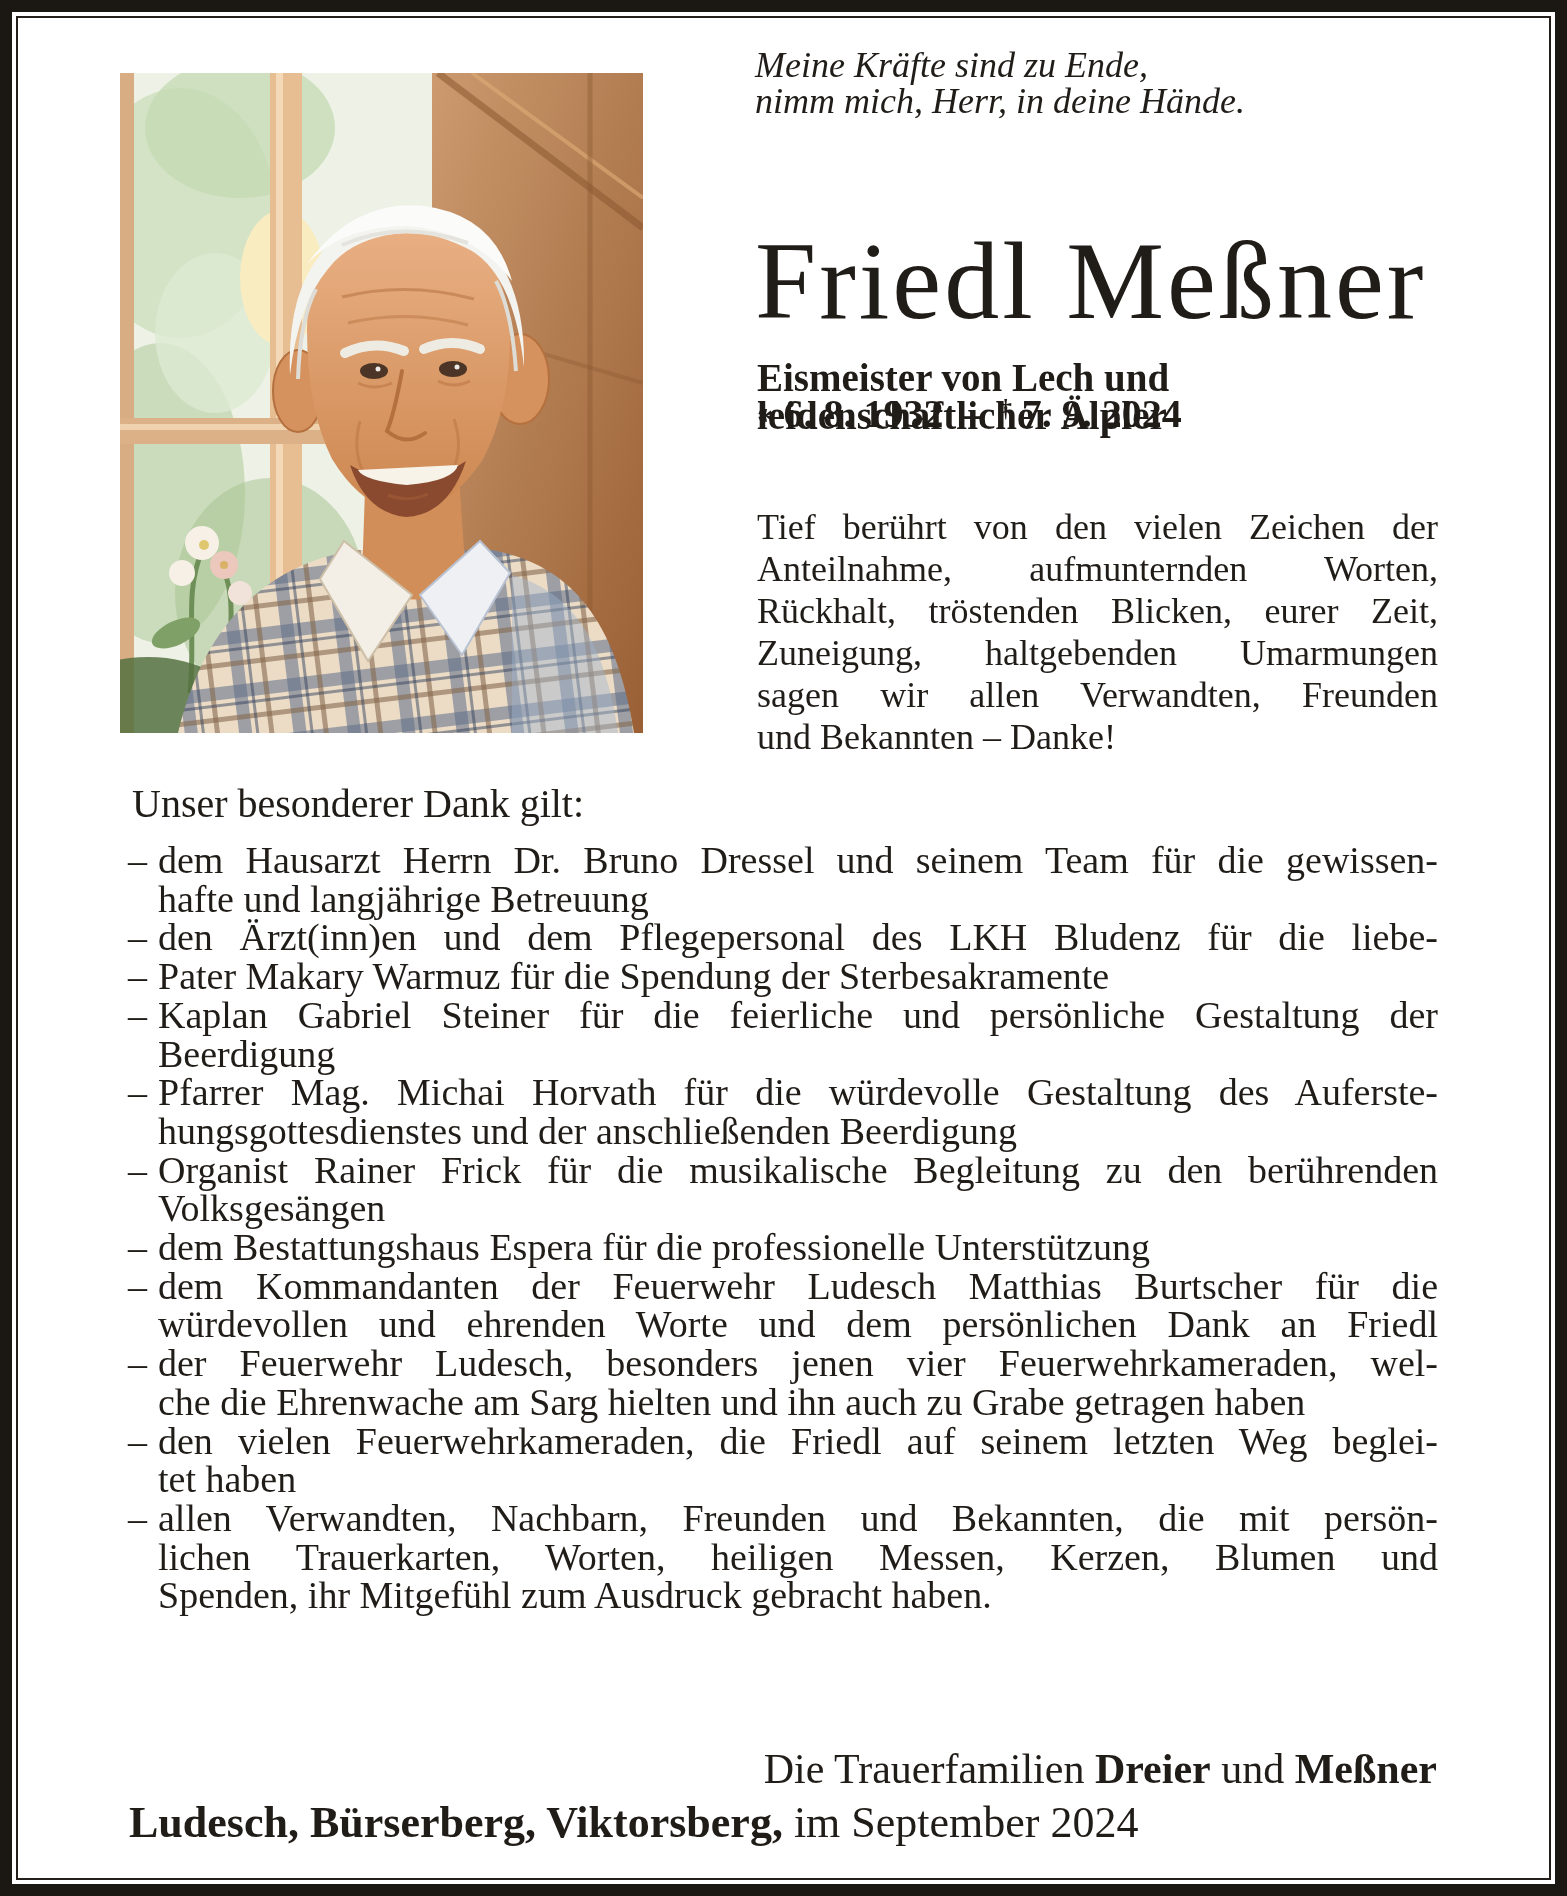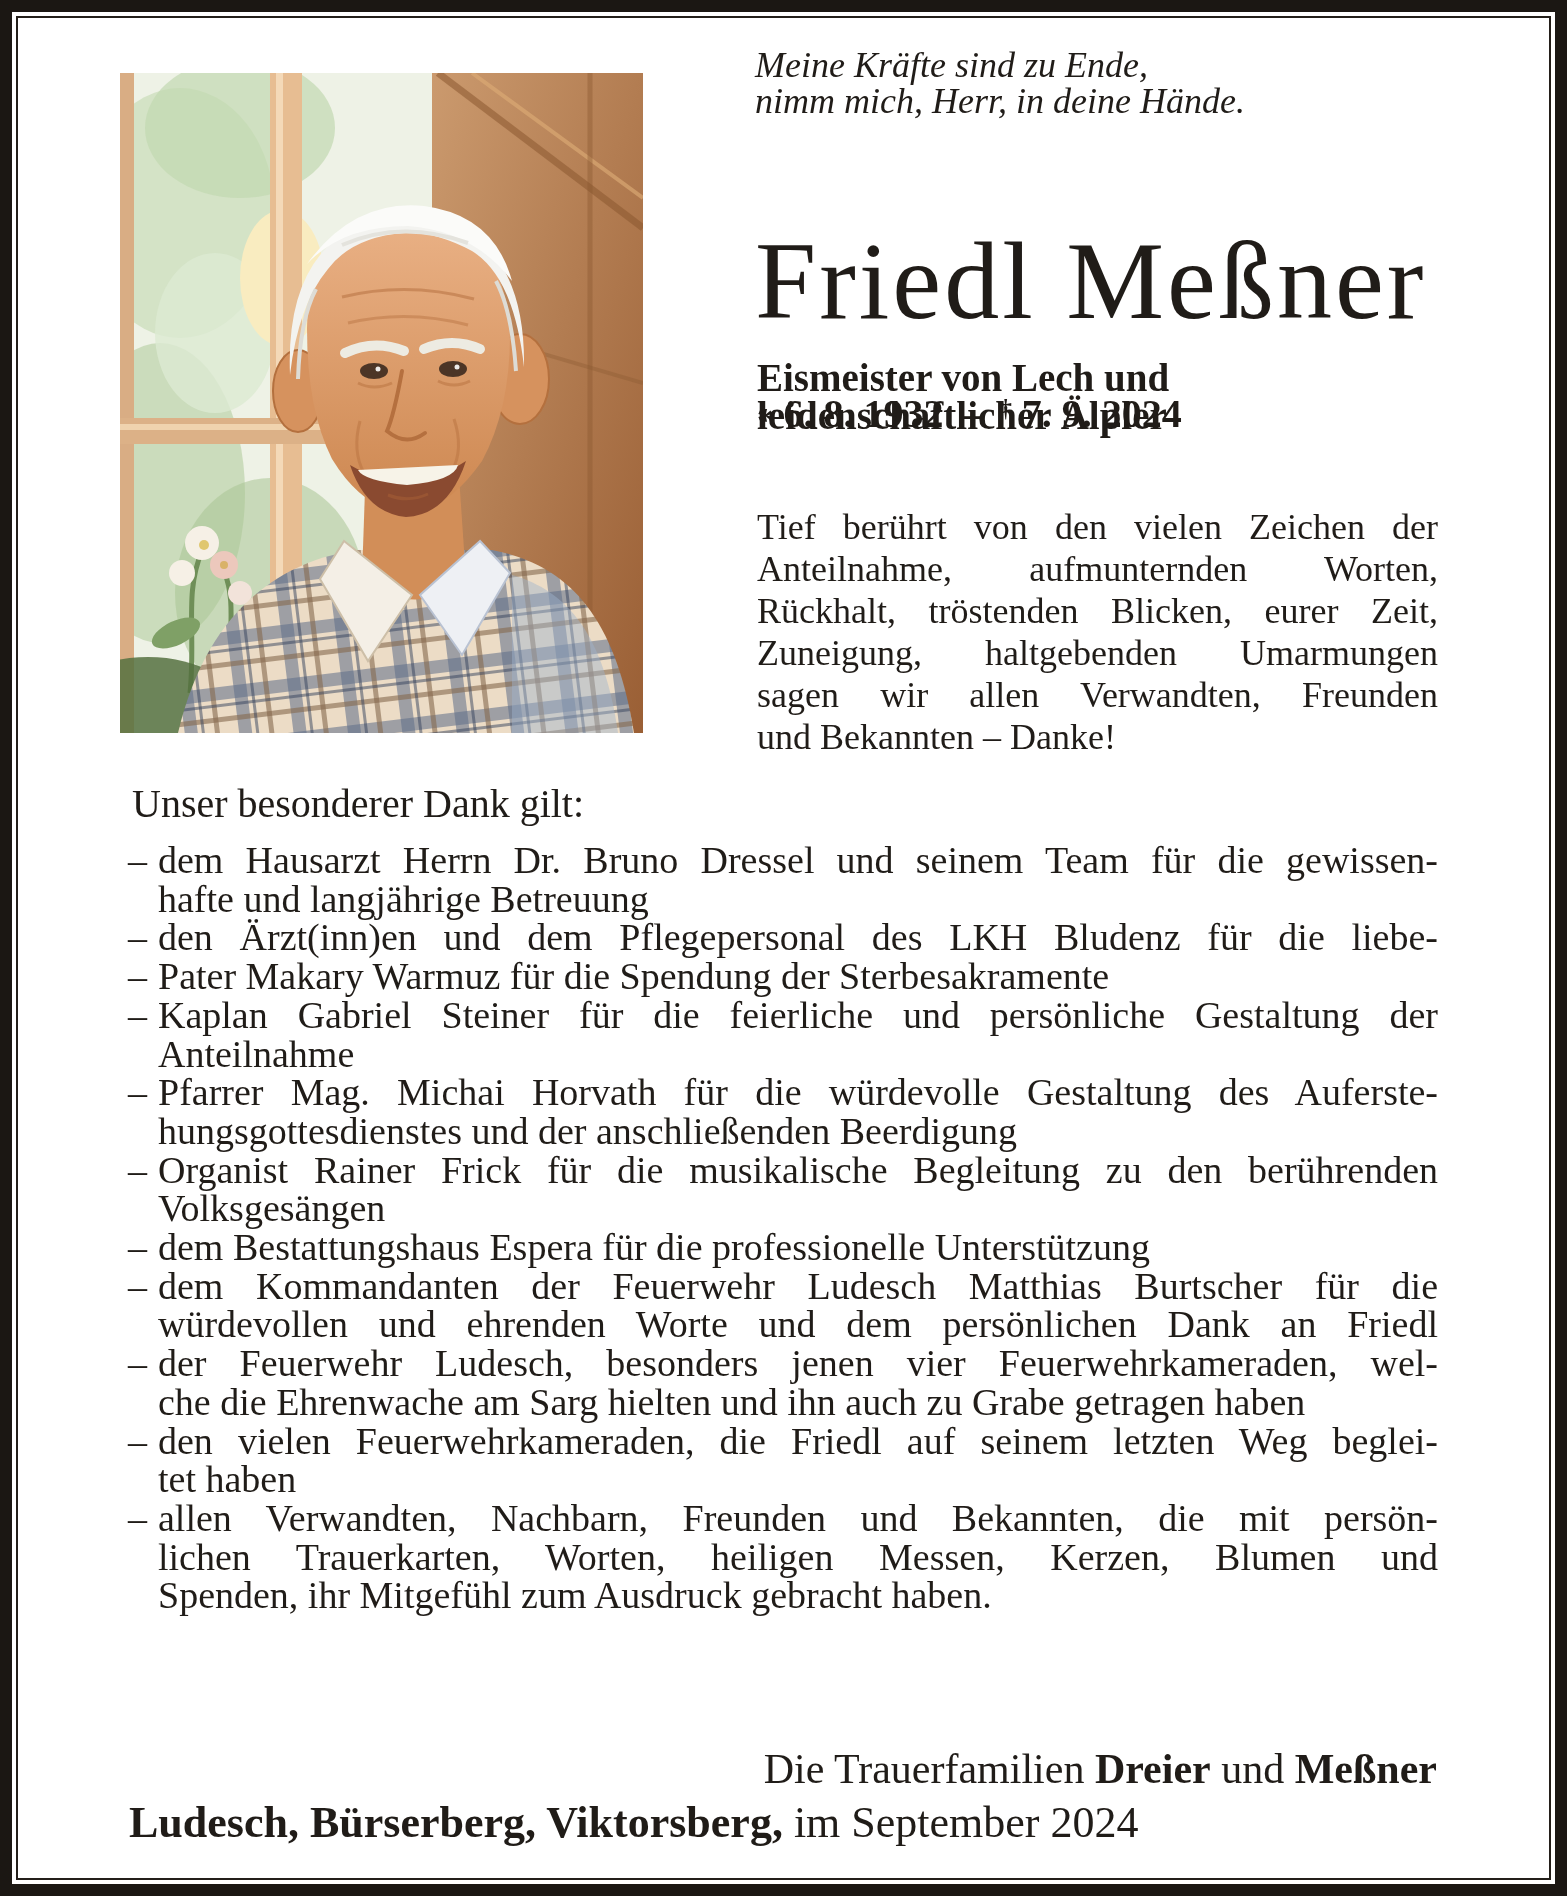--- a/index.html
+++ b/index.html
@@ -198,21 +198,21 @@
       <div class="thanks-item">
         <div class="thanks-dash">–</div>
         <div class="thanks-lines">
           <div class="jl-last">Pater Makary Warmuz für die Spendung der Sterbesakramente</div>
         </div>
       </div>
       <div class="thanks-item">
         <div class="thanks-dash">–</div>
         <div class="thanks-lines">
           <div class="jl">Kaplan Gabriel Steiner für die feierliche und persönliche Gestaltung der</div>
-          <div class="jl-last">Anteilnahme</div>
+          <div class="jl-last">Beerdigung</div>
         </div>
       </div>
       <div class="thanks-item">
         <div class="thanks-dash">–</div>
         <div class="thanks-lines">
           <div class="jl">Pfarrer Mag. Michai Horvath für die würdevolle Gestaltung des Auferste-</div>
           <div class="jl-last">hungsgottesdienstes und der anschließenden Beerdigung</div>
         </div>
       </div>
       <div class="thanks-item">

